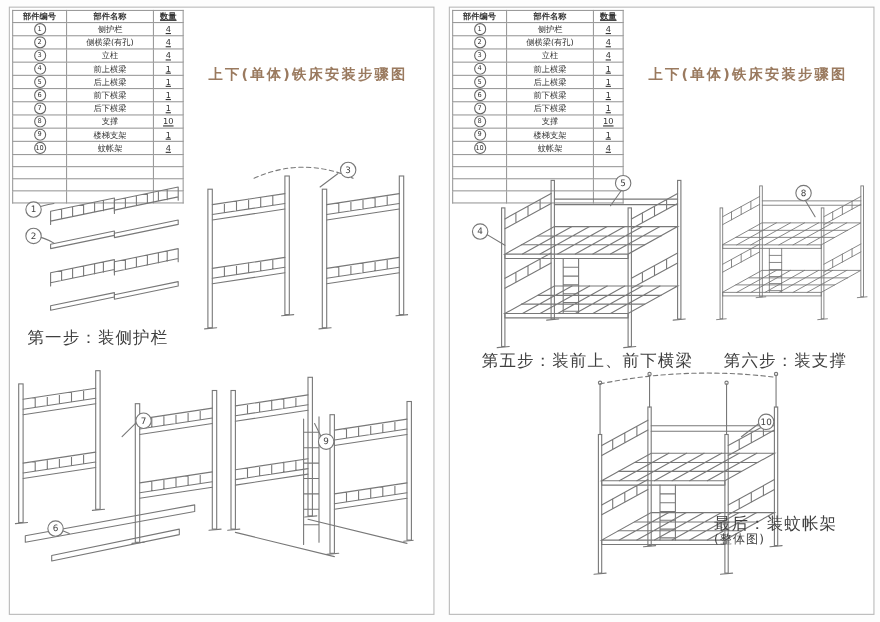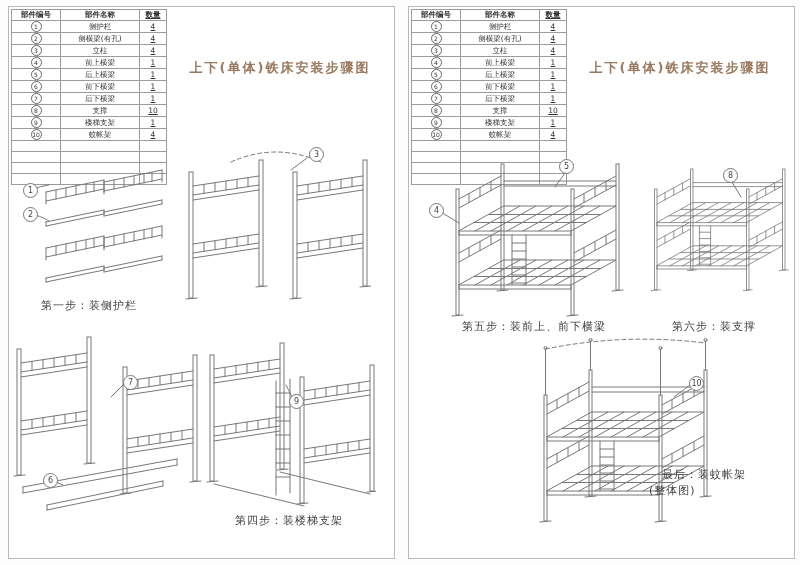--- a/index.html
+++ b/index.html
@@ -21,21 +21,21 @@
     border-radius:50%;font-size:6px;align-items:center;justify-content:center;
     vertical-align:middle;color:#333;}
   .num-circle:empty{display:none;}
 
   
   .title{position:absolute;top:24px;left:166px;width:210px;text-align:center;
     font-size:13px;font-weight:bold;letter-spacing:2px;color:var(--title,#9a7a5f);
     white-space:nowrap;margin-top:28px;}
 
   
-  .step-label{position:absolute;text-align:center;font-size:11px;letter-spacing:1px;
+  .step-label{position:absolute;text-align:center;font-size:15px;letter-spacing:1px;
     color:var(--label,#3f3f3f);white-space:nowrap;}
   .step-sublabel{position:absolute;font-size:11px;letter-spacing:1px;
     color:var(--label,#3f3f3f);white-space:nowrap;}
 
   
   .figure{position:absolute;}
   svg.draw{stroke:var(--line,#787878);fill:none;stroke-width:1;stroke-linecap:round;
     display:block;}
 
   
@@ -232,21 +232,20 @@
     <div class="figure" style="left:197px;top:330px;width:170px;height:182px">
       <svg class="draw" width="170" height="182" viewBox="0 0 170 182">
         <use href="#g-frame" x="4" y="4"></use>
         <use href="#g-frame" x="94" y="26"></use>
         <path d="M8,147 L98,169 M74,135 L164,157"></path>
         <path d="M70,44 L70,158 M84,42 L84,156 M70,56 L84,56 M70,70 L84,70 M70,84 L84,84 M70,98 L84,98 M70,112 L84,112 M70,126 L84,126 M70,140 L84,140"></path>
         <path d="M86,60 L80,48"></path>
       </svg>
     </div>
     <span class="callout" style="left:280px;top:387px">9</span>
-    <div class="step-label" style="left:190px;top:506px;width:180px">第四步：装楼梯支架</div>
 
   </div>
 
   <div class="sheet sheet-right">
 
     <table class="parts-table">
       <thead>
         <tr>
           <th class="c-id">部件编号</th>
           <th class="c-name">部件名称</th>

